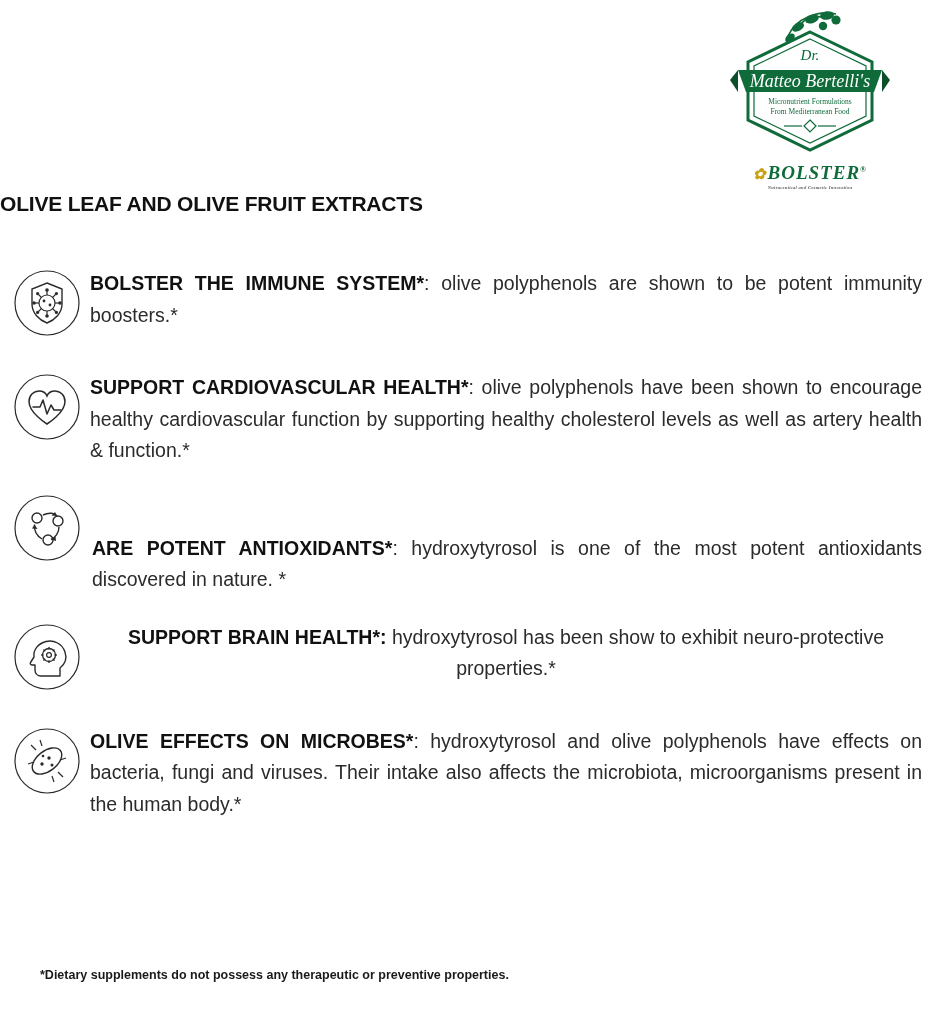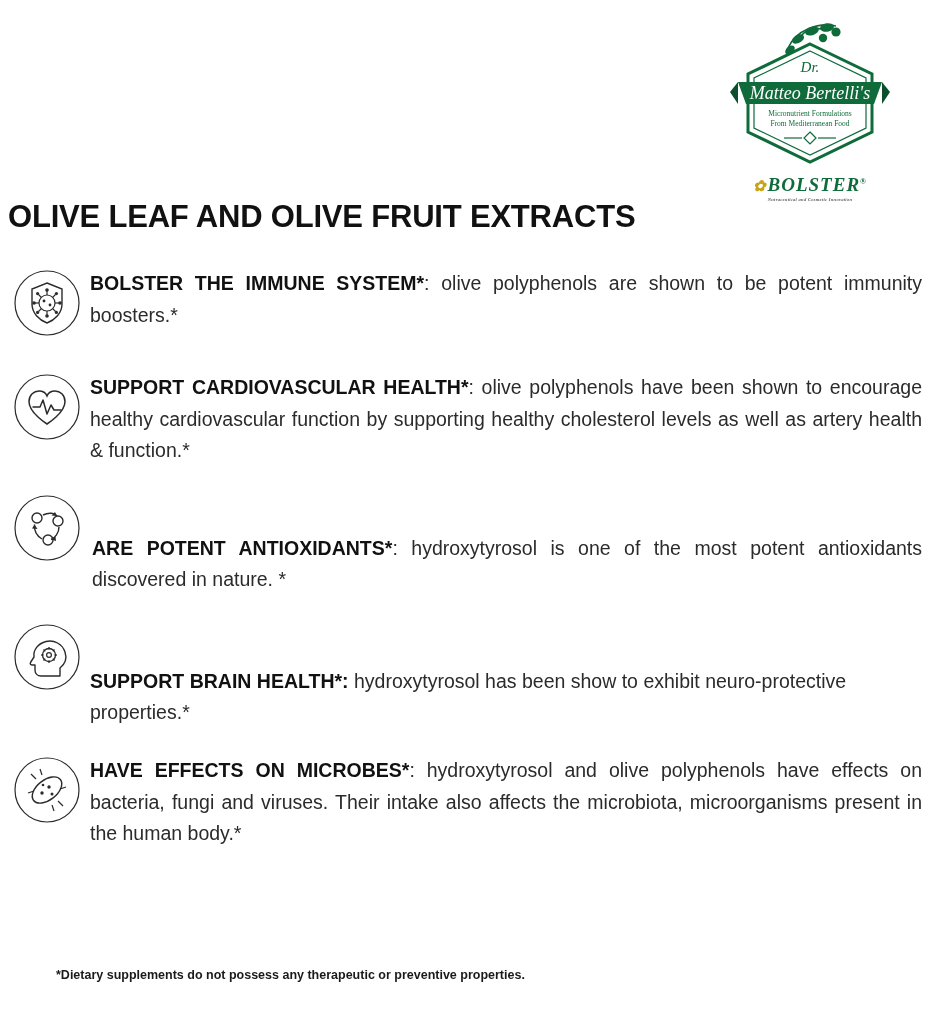--- a/index.html
+++ b/index.html
@@ -13,21 +13,21 @@
     height: 1024px;
     position: relative;
     font-family: "Liberation Sans", sans-serif;
     color: #1a1a1a;
     overflow: hidden;
   }
 
   
   .logo-wrap {
     position: absolute;
-    top: 20px;
+    top: 8px;
     right: 48px;
     width: 168px;
     height: 180px;
     text-align: center;
   }
   .logo-svg { display: block; }
   .logo-magisnat {
     margin-top: 2px;
     font-family: "Liberation Serif", serif;
     font-style: italic;
@@ -52,22 +52,22 @@
     font-size: 4.5px;
     color: #5c5c5c;
     letter-spacing: 0.3px;
     margin-top: 1px;
   }
 
   
   .page-title {
     position: absolute;
     top: 178px;
-    left: 8px;
-    font-size: 31px;
+    left: 0;
+    font-size: 21px;
     font-weight: bold;
     letter-spacing: -0.2px;
     color: #111111;
     white-space: nowrap;
   }
 
   
   .benefits {
     position: absolute;
     top: 268px;
@@ -88,32 +88,32 @@
   }
   .benefit-icon svg { display: block; }
   .benefit-text {
     flex: 1;
     padding-right: 20px;
     font-size: 19.5px;
     line-height: 1.62;
     color: #2b2b2b;
     text-align: justify;
   }
-  .benefit-text.nojustify { text-align: left; margin-top: 44px; }
+  .benefit-text.nojustify { text-align: center; }
   .benefit-text b {
     font-weight: bold;
     color: #111111;
   }
   .row-0 .benefit-text { padding-right: 20px; }
   .row-2 .benefit-text { padding-left: 2px; margin-top: 40px; }
 
   
   .footnote {
     position: absolute;
-    left: 56px;
+    left: 40px;
     top: 966px;
     width: 830px;
     font-size: 12.5px;
     line-height: 1.48;
     font-weight: bold;
     color: #1a1a1a;
   }
   .footnote div { white-space: normal; }
 </style>
 </head>
@@ -271,21 +271,21 @@
         </g>
         <g fill="#2b2b2b">
           <circle cx="38" cy="46" r="1.7"></circle>
           <circle cx="45" cy="40" r="1.7"></circle>
           <circle cx="48" cy="47" r="1.5"></circle>
           <circle cx="39" cy="38" r="1.3"></circle>
         </g>
       </svg>
     </div>
     <div class="benefit-text">
-      <b>HAVE EFFECTS ON MICROBES*</b><span>: hydroxytyrosol and olive polyphenols have effects on bacteria, fungi and viruses. Their intake also affects the microbiota, microorganisms present in the human body.*</span>
+      <b>OLIVE EFFECTS ON MICROBES*</b><span>: hydroxytyrosol and olive polyphenols have effects on bacteria, fungi and viruses. Their intake also affects the microbiota, microorganisms present in the human body.*</span>
     </div>
   </div>
 
 </div>
 
 <div class="footnote">
   <div>*Dietary supplements do not possess any therapeutic or preventive properties.</div>
 </div>
 
 </body></html>

